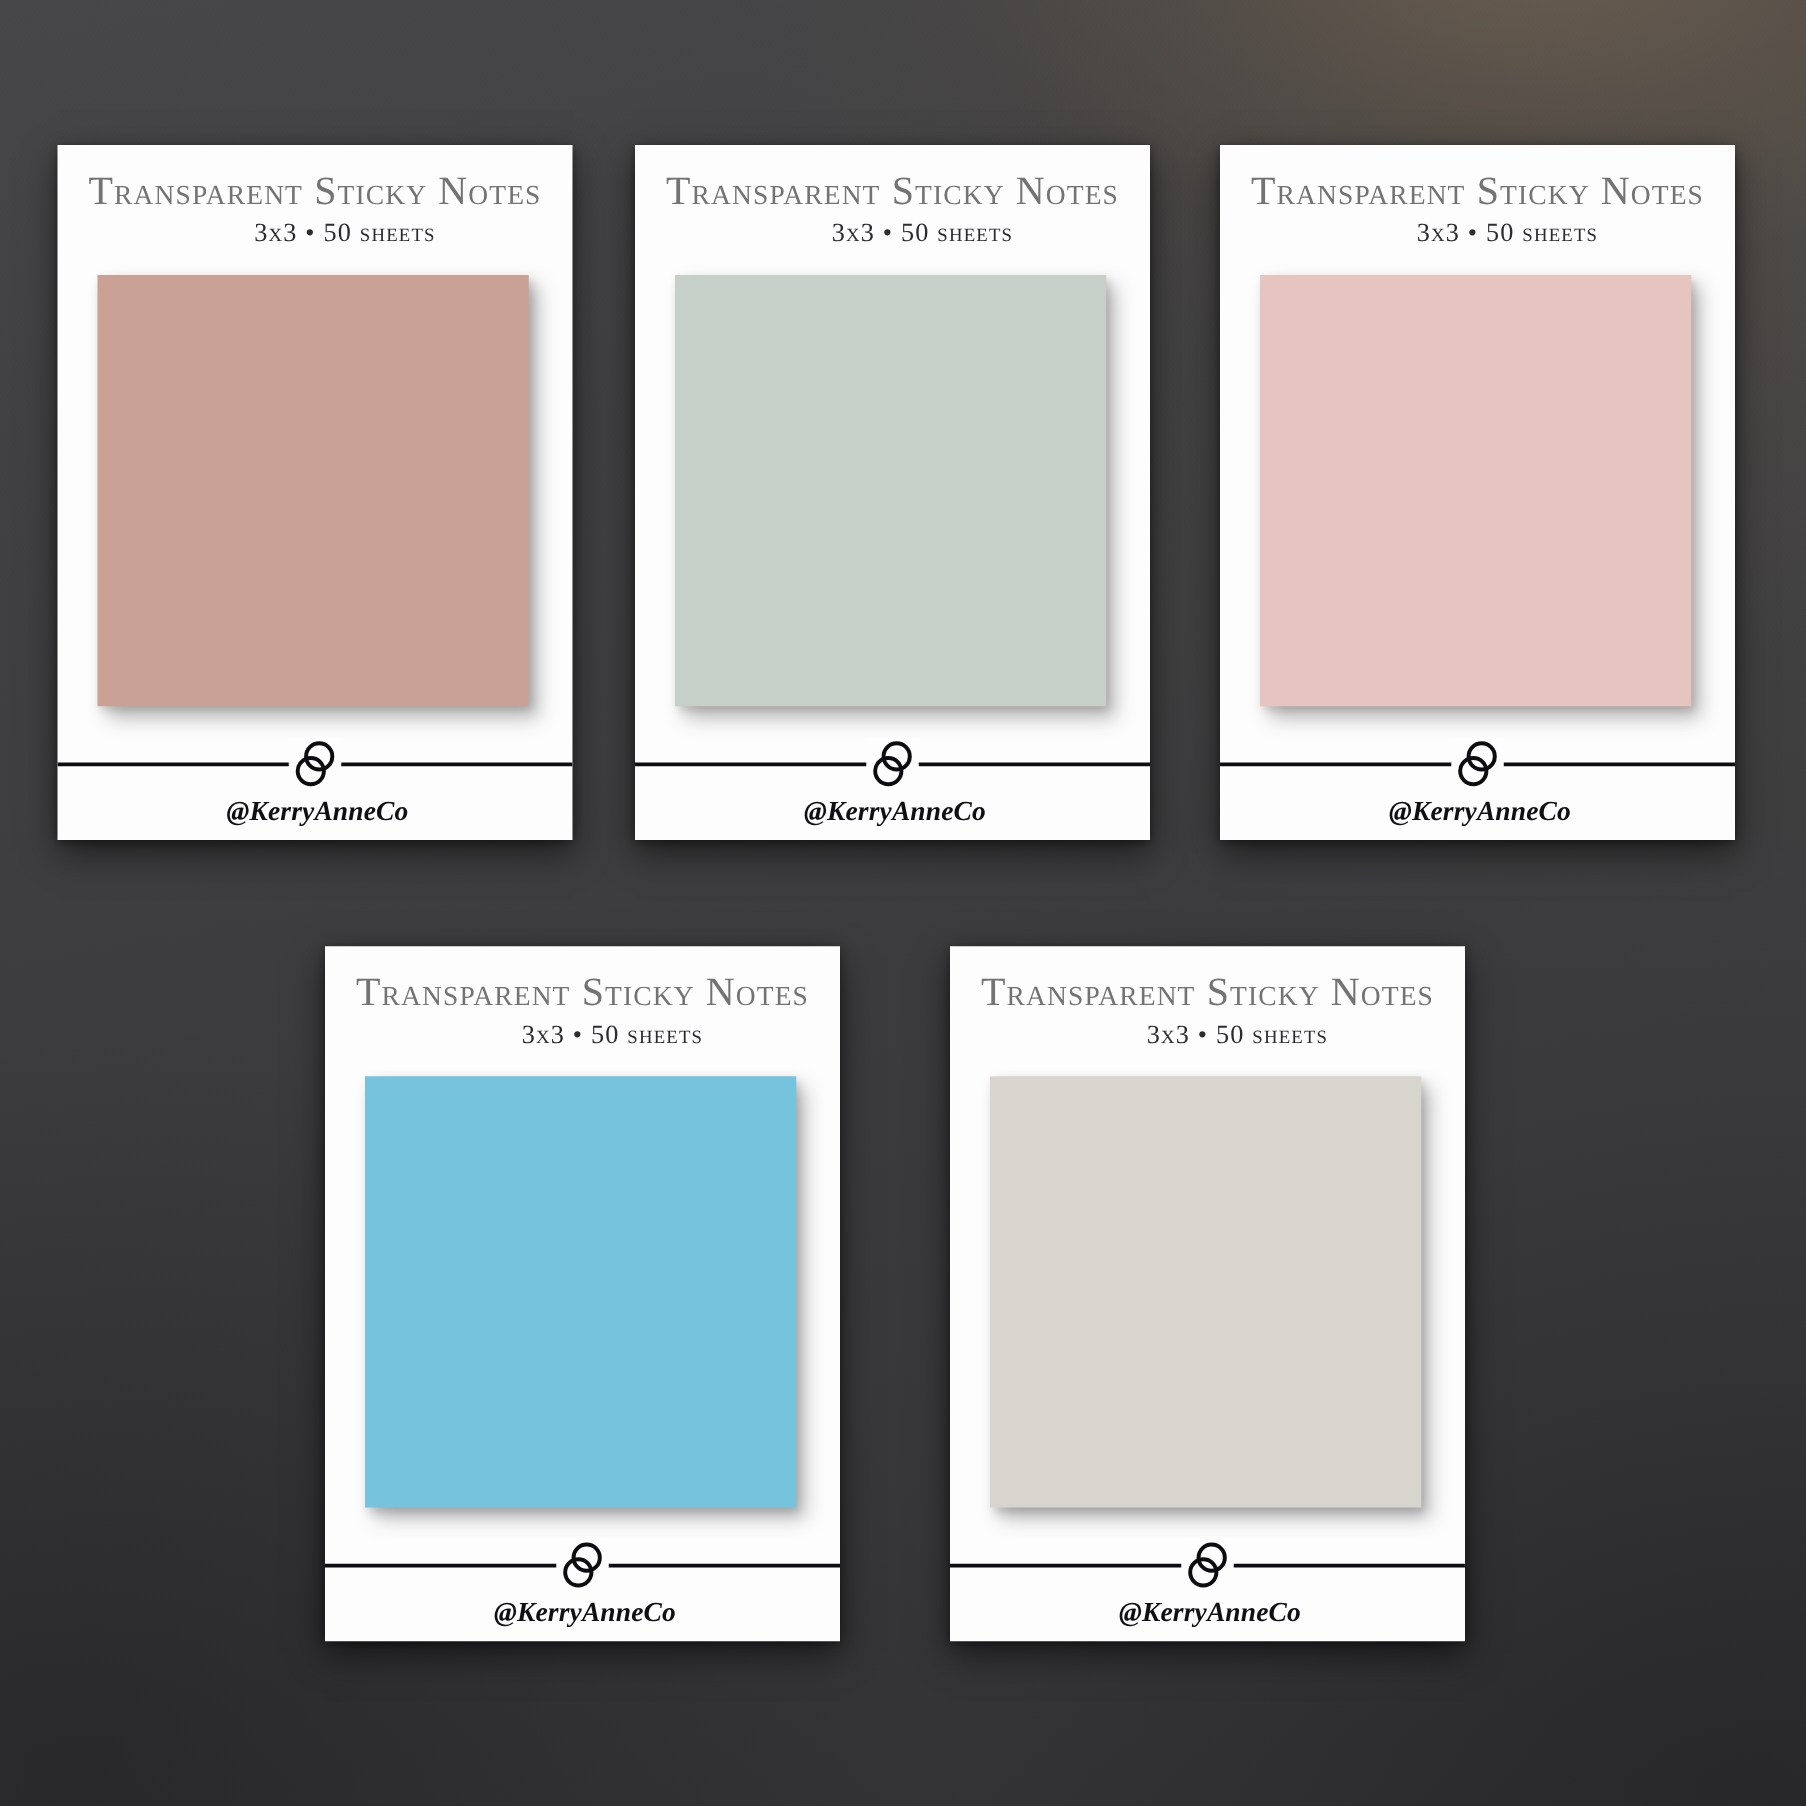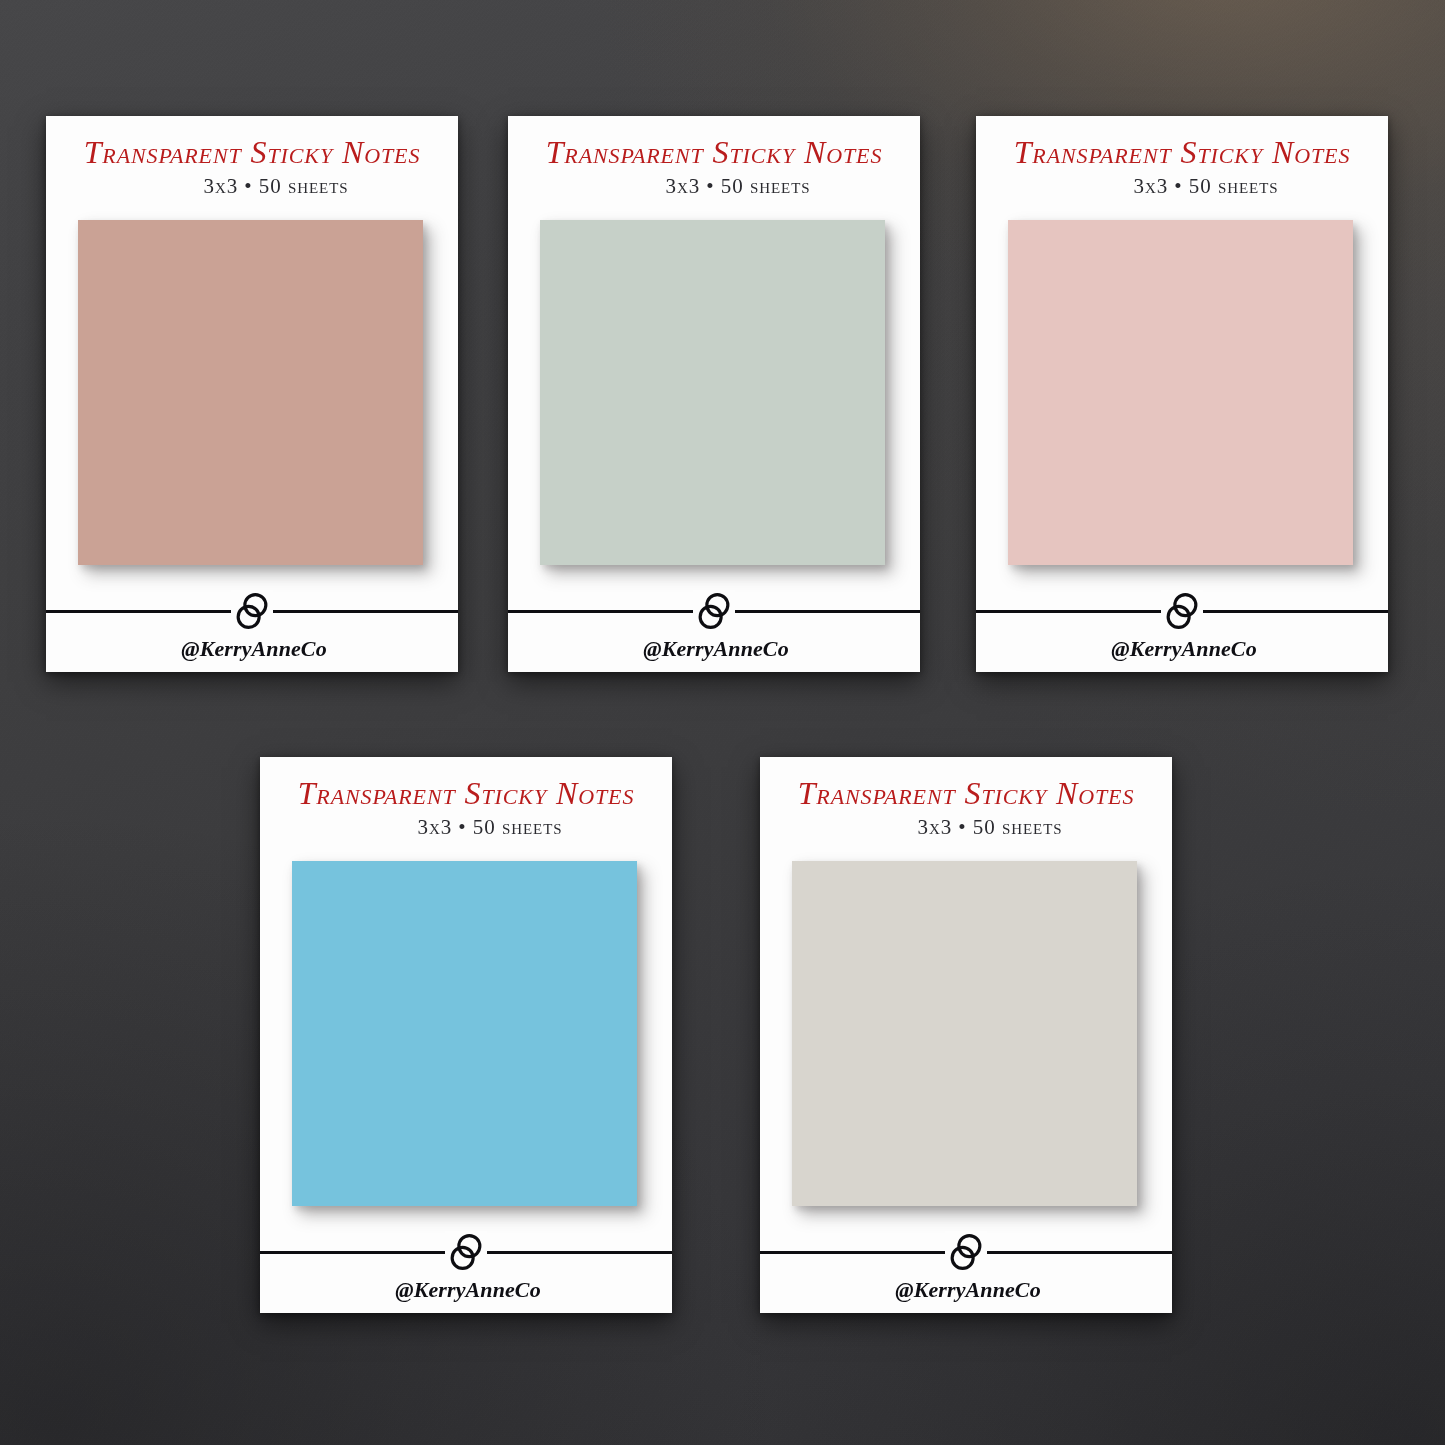--- a/index.html
+++ b/index.html
@@ -74,26 +74,25 @@
   .title-block {
     position: absolute;
     left: 0;
     right: 0;
     text-align: center;
   }
   .prod-title {
     font-family: "Liberation Serif", "DejaVu Serif", serif;
     font-variant: small-caps;
     font-weight: 400;
-    color: #b91c1c;
+    color: #737373;
     letter-spacing: 0.028em;
     white-space: nowrap;
     line-height: 1.02;
     margin: 0;
-    font-style: italic;
   }
   .prod-sub {
     font-family: "Liberation Serif", "DejaVu Serif", serif;
     font-variant: small-caps;
     font-weight: 400;
     color: #2b2b30;
     letter-spacing: 0.045em;
     white-space: nowrap;
     line-height: 1.05;
     margin: 0;

